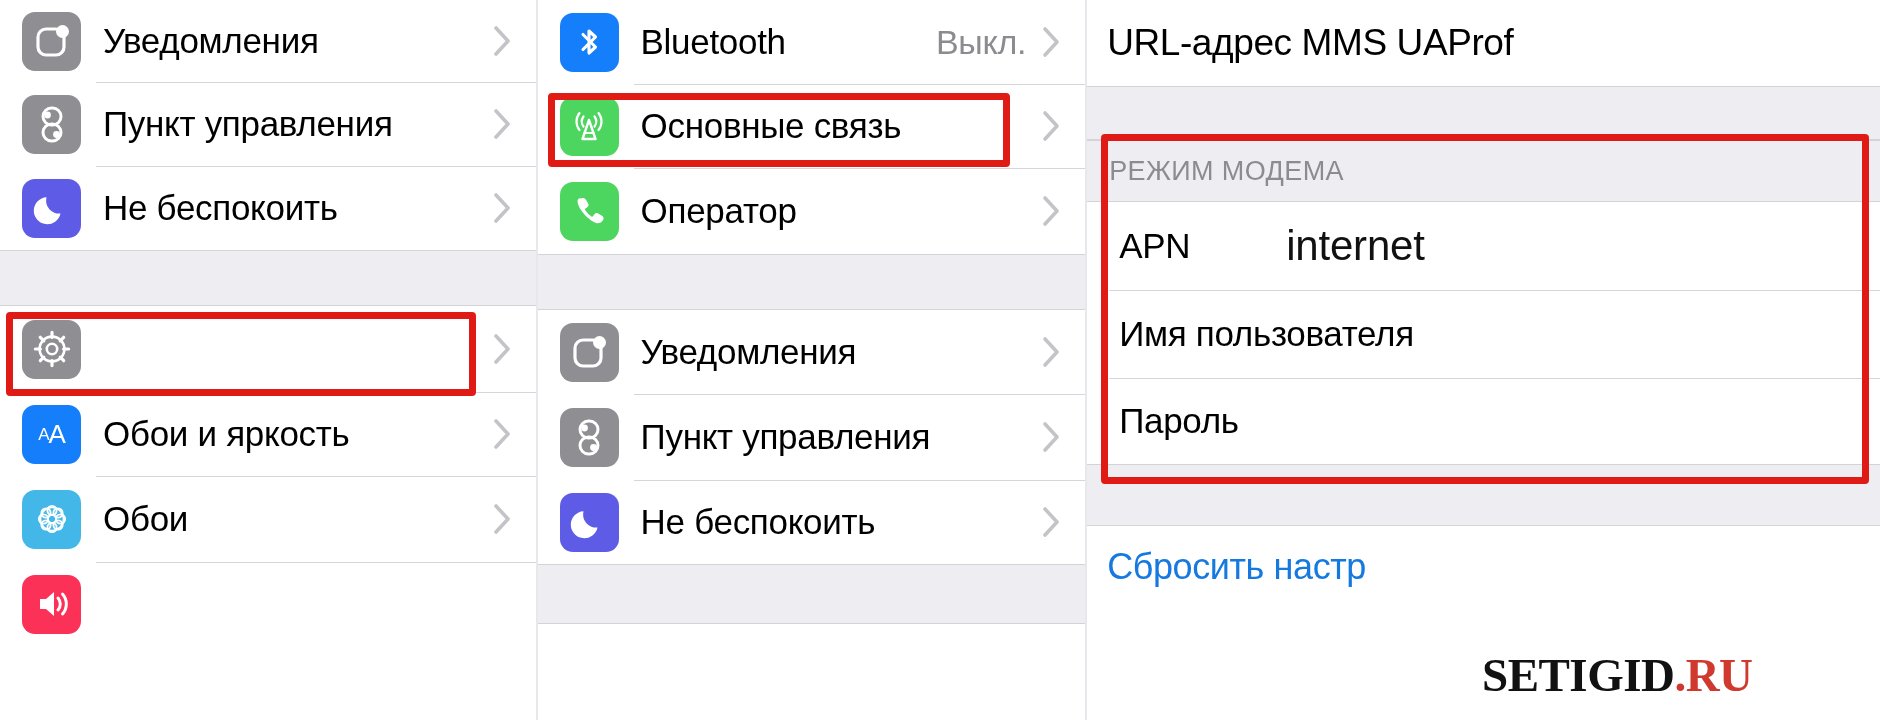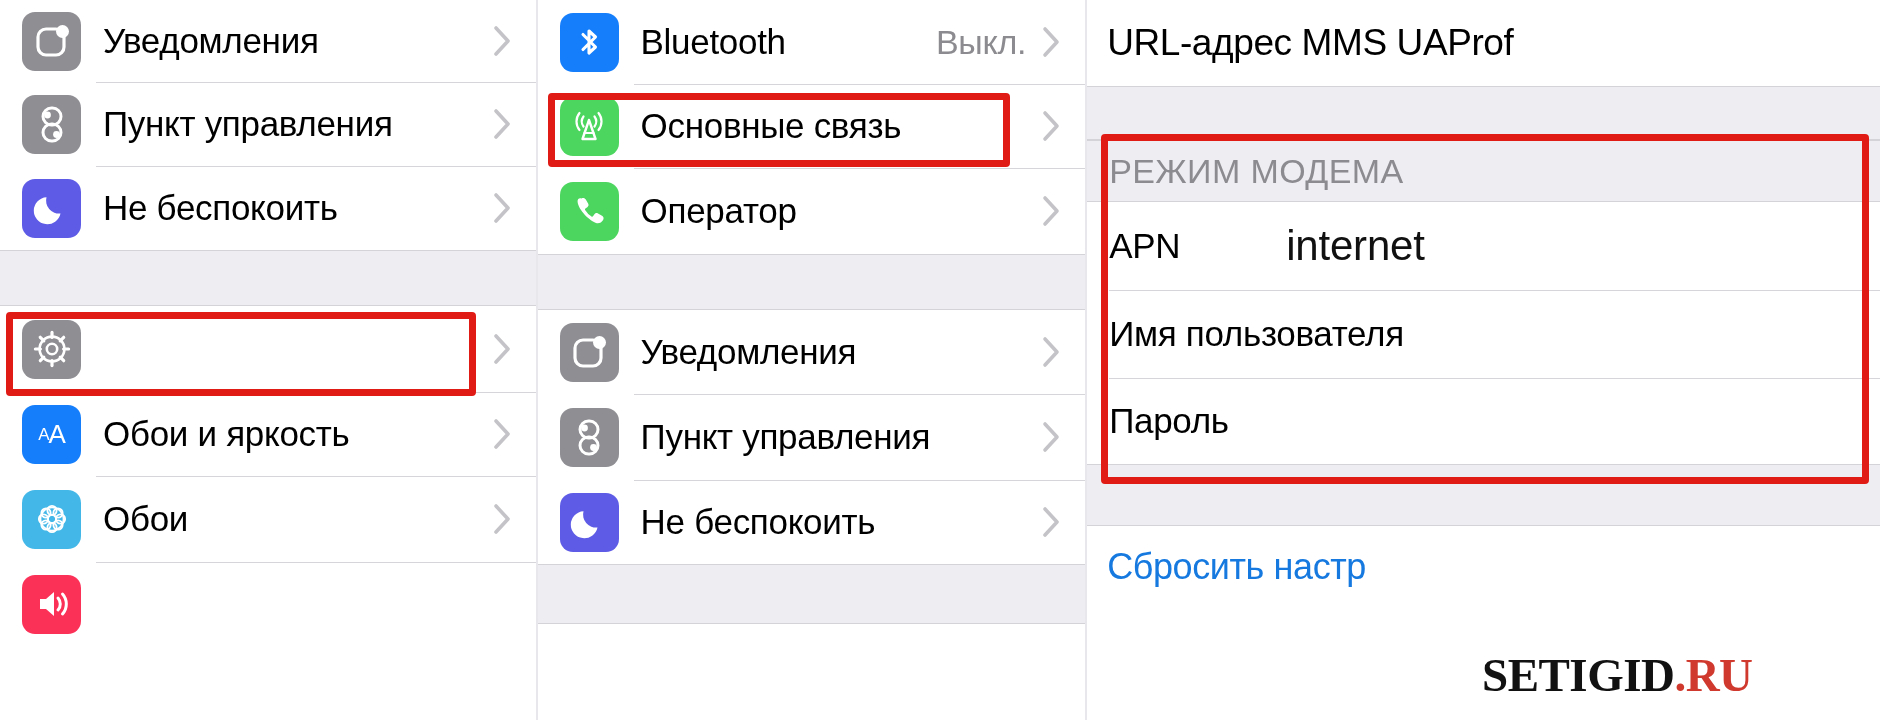--- a/index.html
+++ b/index.html
@@ -95,21 +95,21 @@
 
   
   .section-cap {
     background: #eeeef2;
     border-top: 1px solid #d3d3d8;
     border-bottom: 1px solid #d3d3d8;
     display: flex; align-items: center;
     padding-left: 22px;
   }
   .section-cap span {
-    font-size: 34px;
+    font-size: 27px;
     color: #8b8b90;
     letter-spacing: 0.4px;
   }
 
   
   .page-title {
     height: 86px;
     display: flex; align-items: center;
     padding-left: 20px;
     background: #ffffff;
@@ -117,22 +117,21 @@
   .page-title span {
     font-size: 37px;
     color: #000;
     letter-spacing: -0.4px;
     white-space: nowrap;
   }
   .field-row {
     position: relative;
     display: flex; align-items: center;
     background: #ffffff;
-    padding-left: 22px;
-    gap: 10px;
+    padding-left: 32px;
   }
   .field-row + .field-row::before {
     content: "";
     position: absolute;
     left: 22px; right: 0; top: 0;
     height: 1px;
     background: #d6d6da;
   }
   .field-label {
     font-size: 35px; color: #000;

